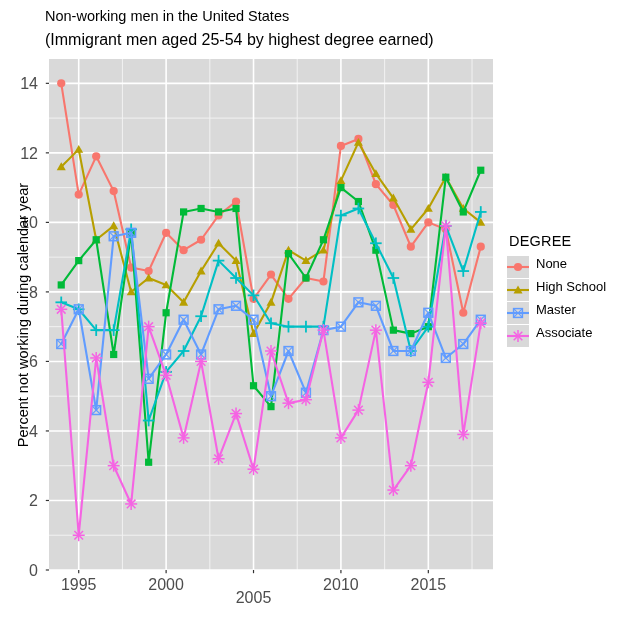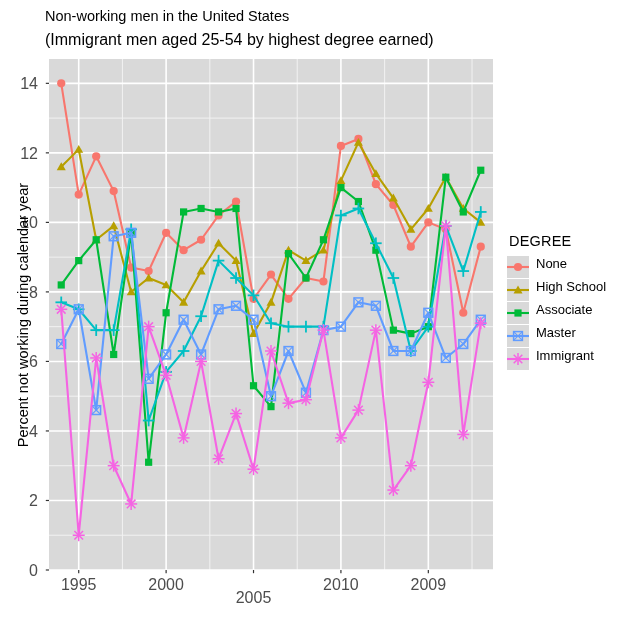--- a/index.html
+++ b/index.html
@@ -480,21 +480,21 @@
       <div class="tick-label ytick" style="top: 420.952px;">4</div>
       <div class="tick-label ytick" style="top: 351.429px;">6</div>
       <div class="tick-label ytick" style="top: 281.905px;">8</div>
       <div class="tick-label ytick" style="top: 212.381px;">10</div>
       <div class="tick-label ytick" style="top: 142.857px;">12</div>
       <div class="tick-label ytick" style="top: 73.3333px;">14</div>
       <div class="tick-label xtick" style="left: 48.7165px; top: 574px;">1995</div>
       <div class="tick-label xtick" style="left: 136.118px; top: 574px;">2000</div>
       <div class="tick-label xtick" style="left: 223.52px; top: 574px; margin-top: 13px;">2005</div>
       <div class="tick-label xtick" style="left: 310.921px; top: 574px; text-align: center;">2010</div>
-      <div class="tick-label xtick" style="left: 398.323px; top: 574px;">2009</div>
+      <div class="tick-label xtick" style="left: 398.323px; top: 574px;">2015</div>
     </div>
 
   <div class="axis-title-y">Percent not working during calendar year</div>
 
   <div class="legend">
     <div class="legend-title">DEGREE</div>
     <div id="legend-items">
         <div class="legend-row">
           <div class="legend-key"><svg width="22" height="22">
               <g>
@@ -509,45 +509,36 @@
               <g>
                 <line x1="0" x2="22" y1="11" y2="11" stroke="#B79F00" stroke-width="2.1"></line>
                 <polygon points="11,6.5 6.5,14.375 15.5,14.375" fill="#B79F00" stroke="none"></polygon>
               </g>
             </svg></div>
           <span class="legend-label">High School</span>
         </div>
         <div class="legend-row">
           <div class="legend-key"><svg width="22" height="22">
               <g>
-                <line x1="0" x2="22" y1="11" y2="11" stroke="#00BA38" stroke-width="2.1"></line>
-                <rect x="7.4" y="7.4" width="7.2" height="7.2" fill="#00BA38" stroke="none"></rect>
-              </g>
-            </svg></div>
-          <span class="legend-label">Associate</span>
-        </div>
-        <div class="legend-row">
-          <div class="legend-key"><svg width="22" height="22">
-              <g>
                 <line x1="0" x2="22" y1="11" y2="11" stroke="#619CFF" stroke-width="2.1"></line>
                 <rect x="6.6" y="6.6" width="8.8" height="8.8" fill="none" stroke="#619CFF" stroke-width="1.5"></rect>
                 <line x1="6.6" x2="15.4" y1="6.6" y2="15.4" stroke="#619CFF" stroke-width="1.1"></line>
                 <line x1="6.6" x2="15.4" y1="15.4" y2="6.6" stroke="#619CFF" stroke-width="1.1"></line>
               </g>
             </svg></div>
           <span class="legend-label">Master</span>
         </div>
         <div class="legend-row">
           <div class="legend-key"><svg width="22" height="22">
               <g>
                 <line x1="0" x2="22" y1="11" y2="11" stroke="#F564E3" stroke-width="2.1"></line>
                 <line x1="5" x2="17" y1="11" y2="11" stroke="#F564E3" stroke-width="1.5"></line>
                 <line x1="11" x2="11" y1="5" y2="17" stroke="#F564E3" stroke-width="1.5"></line>
                 <line x1="6.68" x2="15.32" y1="6.68" y2="15.32" stroke="#F564E3" stroke-width="1.5"></line>
                 <line x1="6.68" x2="15.32" y1="15.32" y2="6.68" stroke="#F564E3" stroke-width="1.5"></line>
               </g>
             </svg></div>
-          <span class="legend-label">Immigrant</span>
+          <span class="legend-label">Associate</span>
         </div>
       </div>
   </div>
 
 </div>
 
 </body></html>

